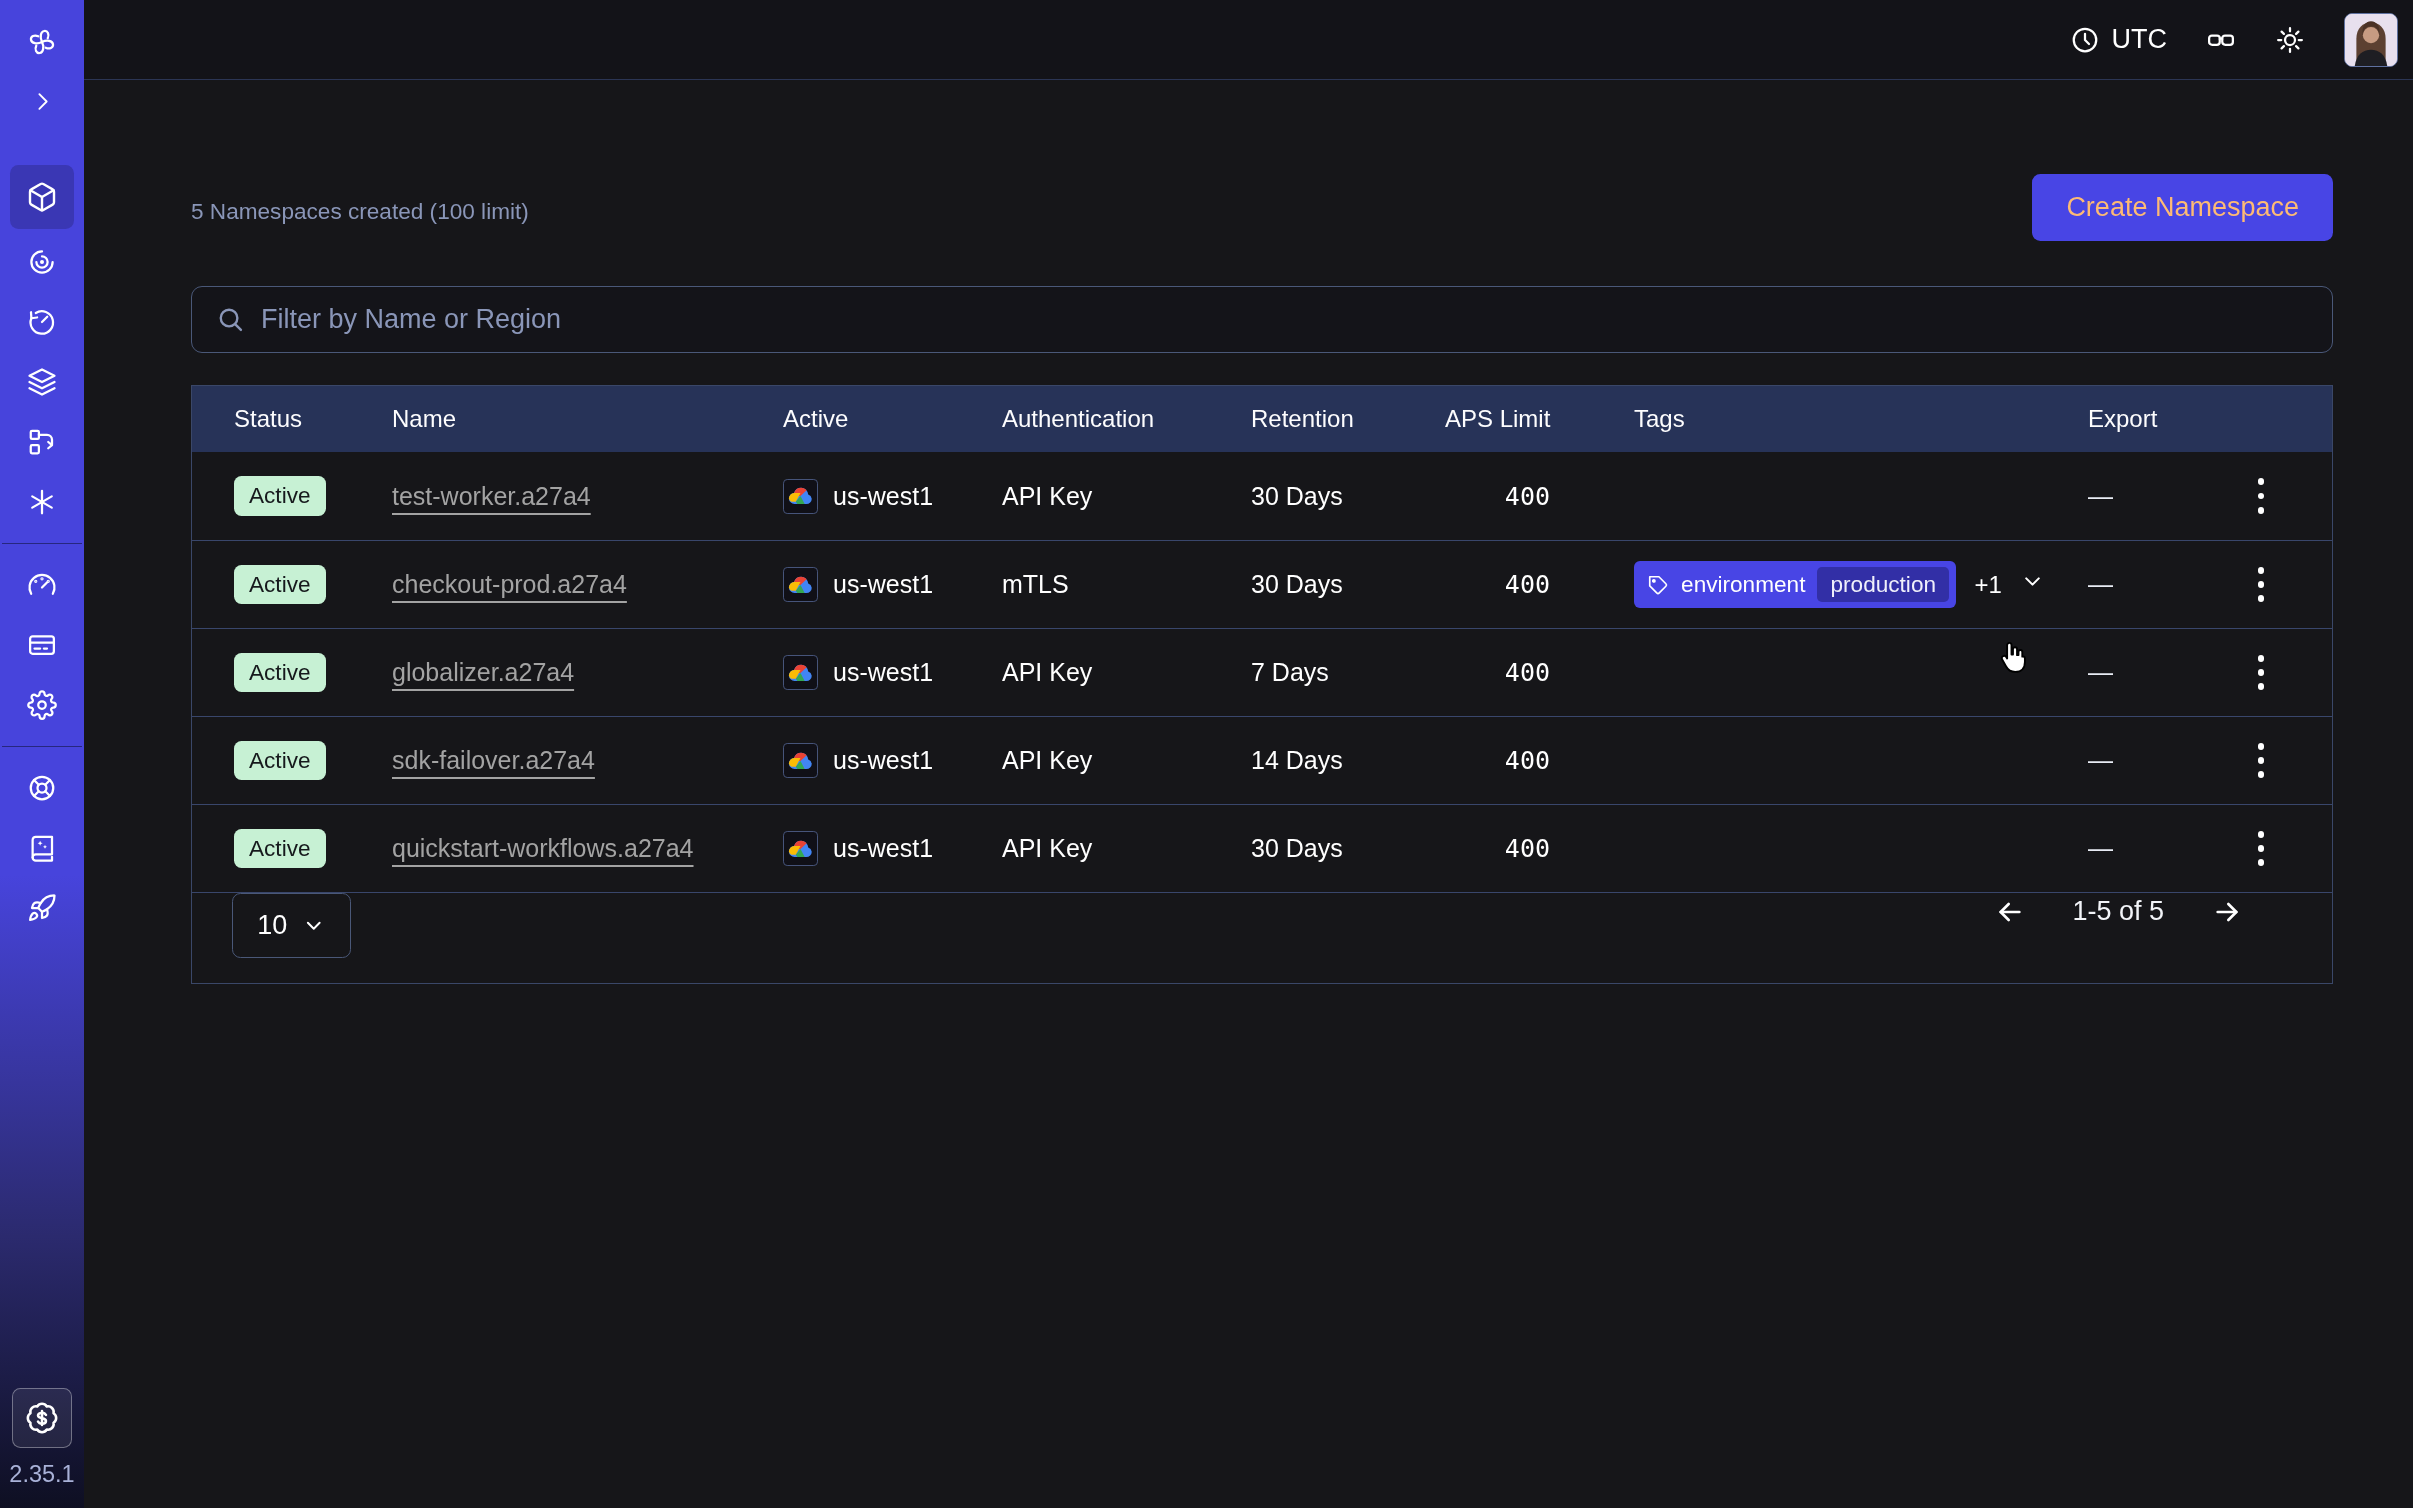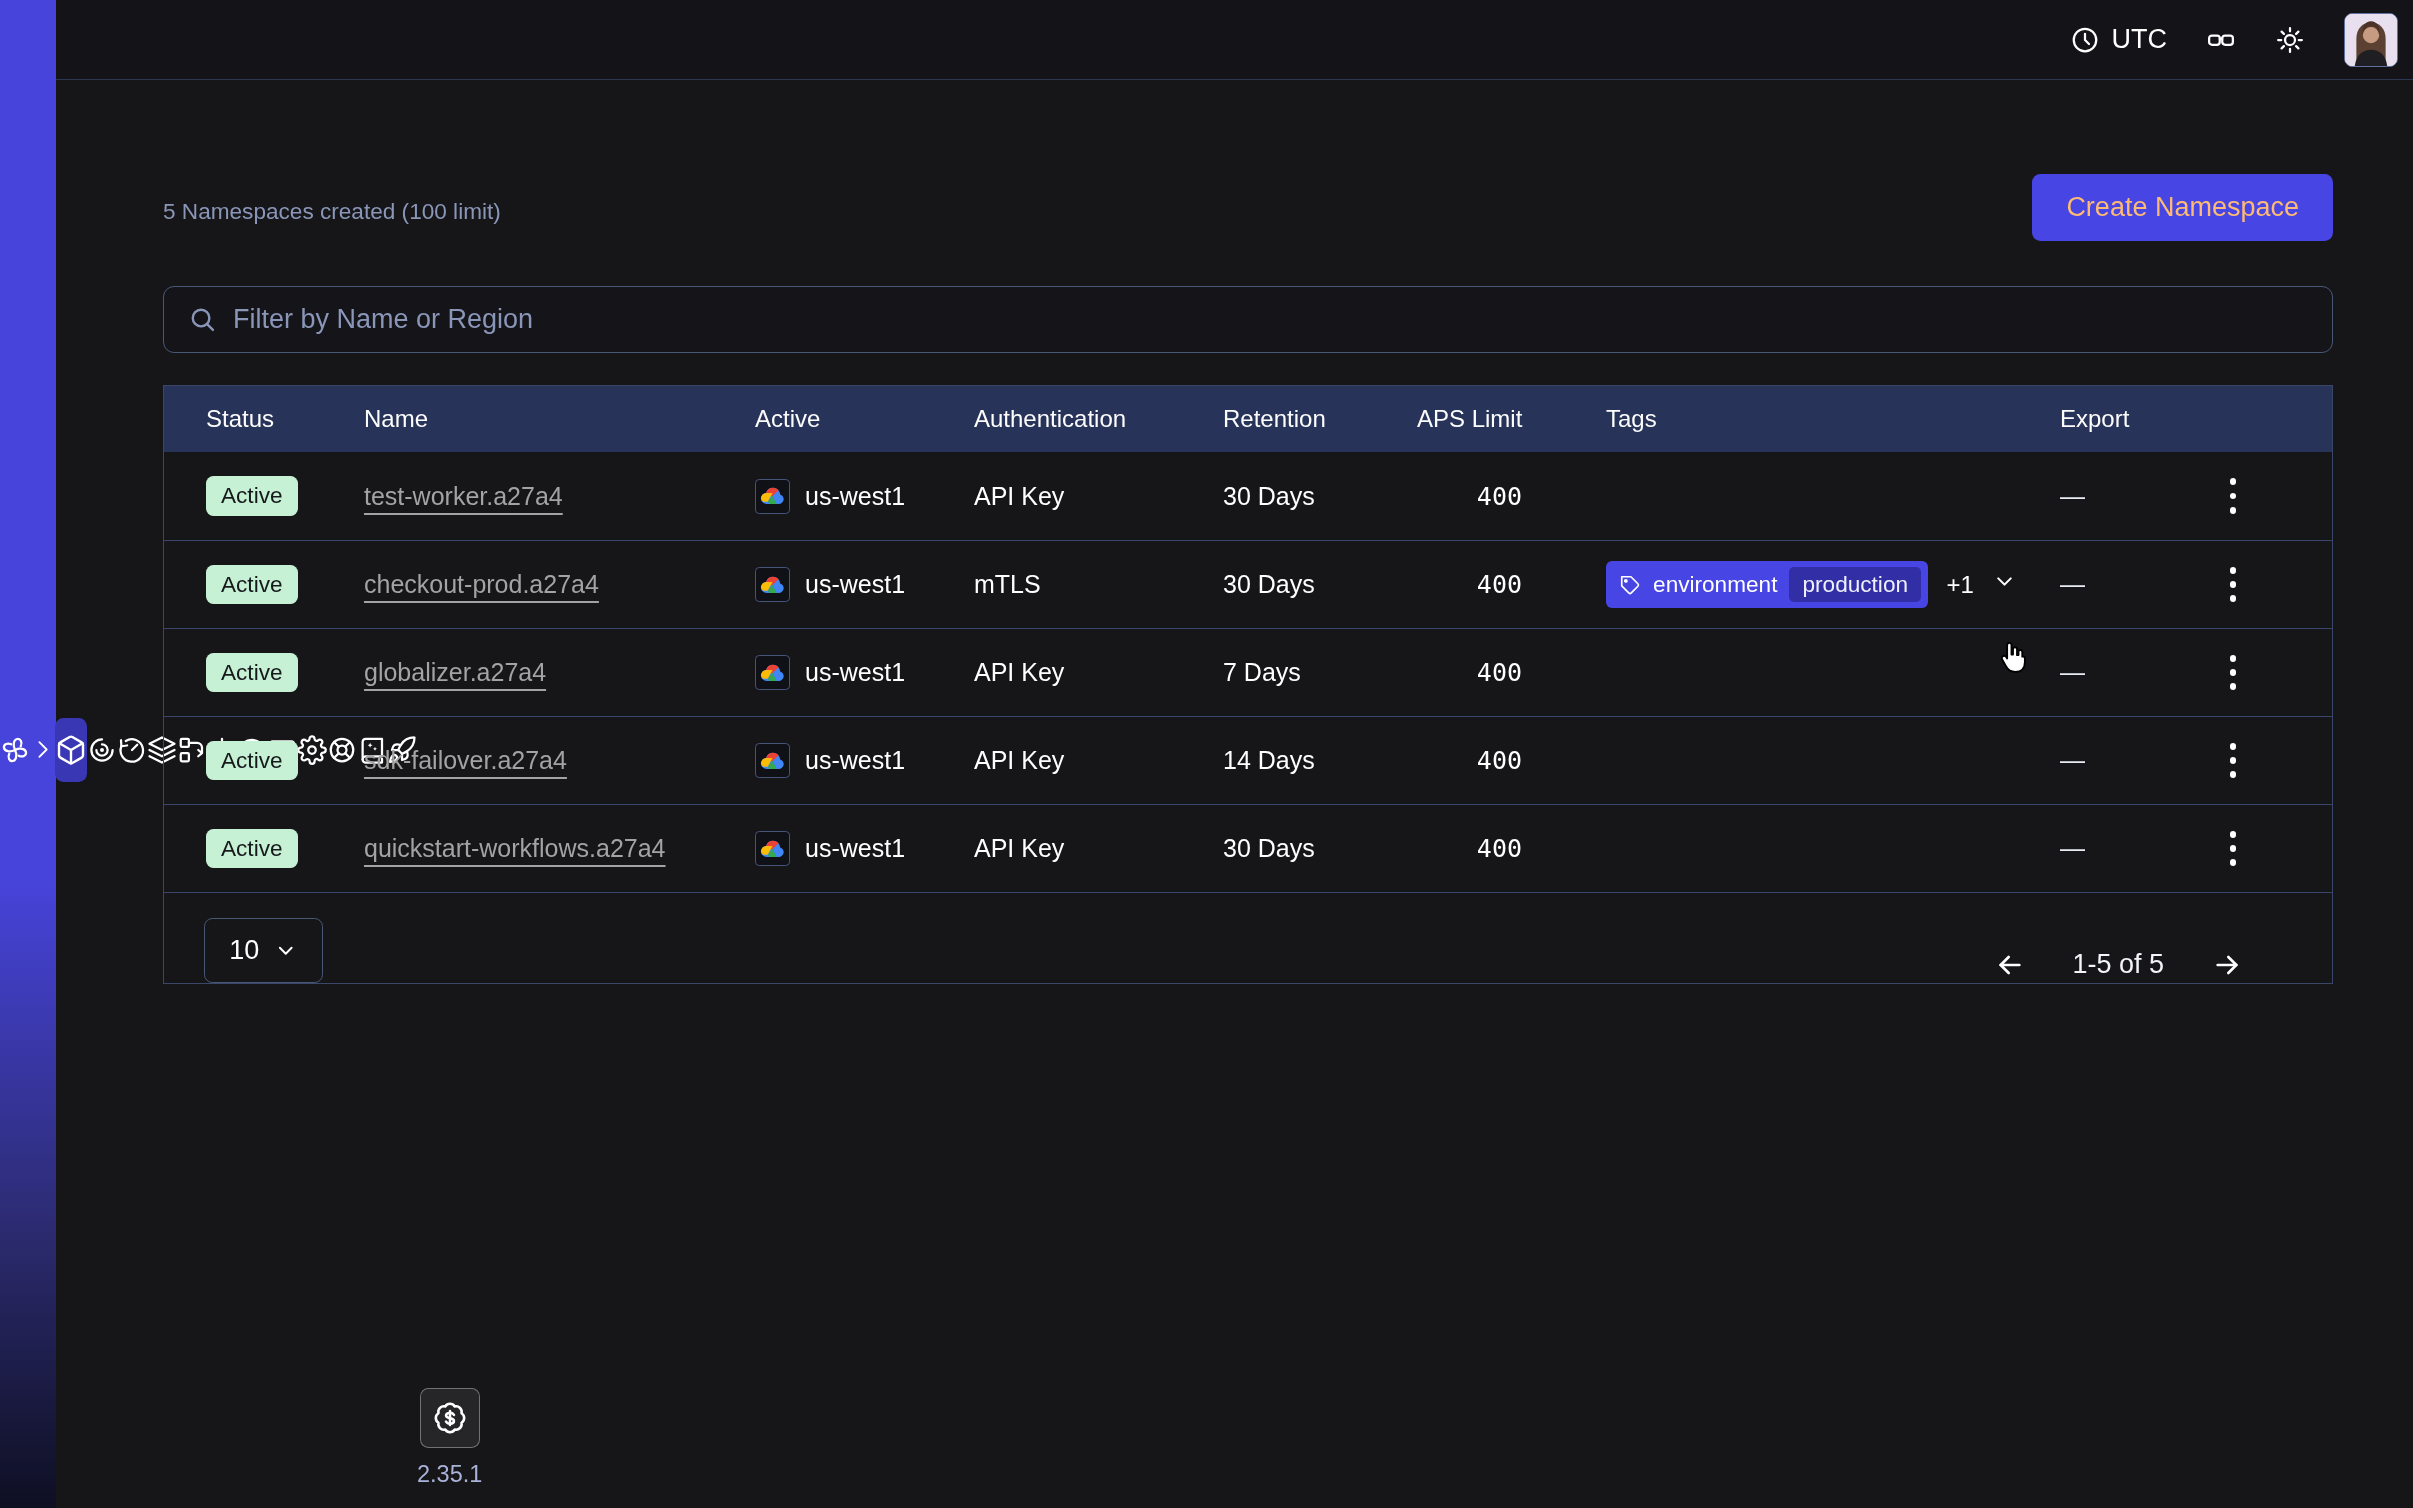--- a/index.html
+++ b/index.html
@@ -7,23 +7,23 @@
   body {
     background:#161619;
     font-family:"Liberation Sans", sans-serif;
     color:#fff;
     overflow:hidden;
   }
   .app { display:flex; height:100%; position:relative; }
 
   
   .sidebar {
-    width:56px; height:100%;
+    width:84px; height:100%;
     background:linear-gradient(180deg,#4744DC 0%,#4744DC 58%,#2B2A6E 82%,#0E0F22 100%);
-    display:flex; flex-direction:row; align-items:center;
+    display:flex; flex-direction:column; align-items:center;
     padding-top:11.7px; padding-bottom:20px;
     flex-shrink:0;
   }
   .side-item { width:80px; height:60px; display:flex; align-items:center; justify-content:center; cursor:pointer; }
   .side-item svg { width:30px; height:30px; stroke:#fff; stroke-width:1.8; fill:none; stroke-linecap:round; stroke-linejoin:round; }
   .side-item.small svg { width:25px; height:25px; }
   .active-tile { width:64px; height:64px; border-radius:8.4px; background:#3A37B4; display:flex; align-items:center; justify-content:center; margin:3.4px 0; }
   .active-tile svg { width:32px; height:32px; stroke:#fff; stroke-width:1.8; fill:none; stroke-linecap:round; stroke-linejoin:round; }
   .side-divider { width:80px; height:0; border-top:1.7px solid rgba(8,10,34,.5); margin:11px 0; }
   .side-bottom { margin-top:auto; display:flex; flex-direction:column; align-items:center; }
@@ -106,21 +106,21 @@
   .tag-value { background:#322FA6; border-radius:5px; padding:4.2px 13.4px; font-size:22.6px; color:#F0F0FB; }
   .tag-more { font-size:24px; color:#fff; }
   .tag-chevron svg { width:25px; height:25px; stroke:#fff; stroke-width:2; fill:none; stroke-linecap:round; stroke-linejoin:round; }
 
   .export-cell { font-size:25px; color:#E8ECF5; }
   .kebab { width:44px; height:50px; display:flex; flex-direction:column; align-items:center; justify-content:center; gap:7.5px; cursor:pointer; margin-left:5px; }
   .kebab span { width:6.7px; height:6.7px; border-radius:50%; background:#fff; }
 
   .t-pagination {
     height:91px; border-top:1.7px solid #39466B;
-    display:flex; align-items:flex-end; justify-content:space-between;
+    display:flex; align-items:flex-start; justify-content:space-between;
     padding:0 87px 0 40px;
   }
   .page-size {
     width:119px; height:65px; border:1.7px solid #4A5878; border-radius:8.4px;
     display:flex; align-items:center; justify-content:center; gap:15px; cursor:pointer;
     font-size:27px; color:#fff; background:transparent;
   }
   .page-size svg { width:23.5px; height:23.5px; stroke:#fff; stroke-width:2; fill:none; stroke-linecap:round; stroke-linejoin:round; }
   .page-nav { display:flex; align-items:center; gap:44px; }
   .page-arrow { width:37px; height:37px; display:flex; align-items:center; justify-content:center; cursor:pointer; }

